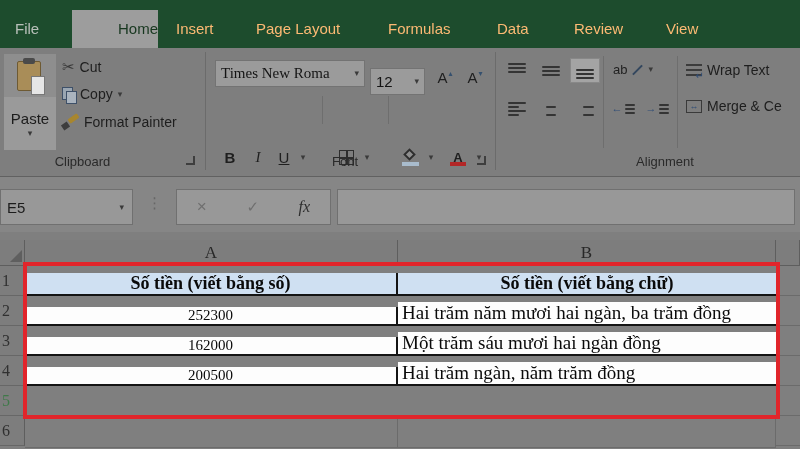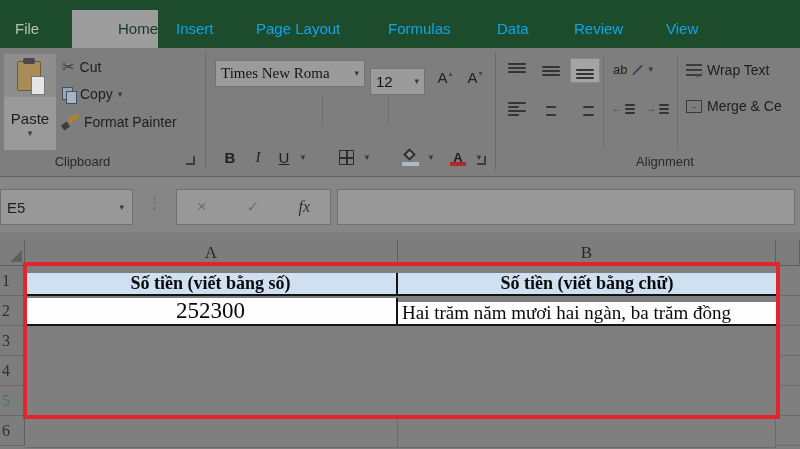--- a/index.html
+++ b/index.html
@@ -3,21 +3,21 @@
 <meta charset="utf-8">
 <style>
   html,body{margin:0;padding:0;background:#555;}
   *{box-sizing:border-box;}
   #win{position:relative;width:800px;height:449px;overflow:hidden;
        font-family:"Liberation Sans",sans-serif;background:#7f7f7f;}
 
   
   #tabbar{position:absolute;left:0;top:0;width:800px;height:48px;background:#1d4c2d;text-decoration:underline;}
   .tab{position:absolute;top:10px;height:38px;line-height:38px;font-size:15px;
-       color:#0ea5e9;white-space:nowrap;cursor:default;}
+       color:#fdba74;white-space:nowrap;cursor:default;}
   .tab.file{color:#b9c0ba;}
   .tab.home{left:72px;width:86px;text-align:right;background:#9d9d9d;color:#17371f;}
 
   
   #ribbon{position:absolute;left:0;top:48px;width:800px;height:129px;background:#7e7e7e;
           border-bottom:1px solid #616161;overflow:hidden;color:#1c1c1c;}
   .vsep{position:absolute;top:4px;height:118px;width:1px;background:#6b6b6b;}
   .vsep2{position:absolute;width:1px;background:#6e6e6e;}
   .grouplabel{position:absolute;top:104px;height:20px;line-height:20px;font-size:13px;
               color:#2a2a2a;text-align:center;}
@@ -118,21 +118,21 @@
       border-bottom:1px solid #676767;font-family:"Liberation Serif",serif;font-size:16px;
       color:#303030;line-height:29px;padding-left:2px;}
   .rh.r5{color:#40794a;}
   .cc{position:absolute;left:776px;width:24px;height:30px;border-bottom:1px solid #6b6b6b;background:#7f7f7f;}
   .r6c{position:absolute;height:30px;top:186px;background:#7f7f7f;border-bottom:1px solid #6b6b6b;
        border-right:1px solid #6b6b6b;}
 
   .trow{position:absolute;left:25px;width:751px;height:30px;display:flex;z-index:2;align-items:flex-end;}
   .trow .ca{width:373px;border-right:2px solid #141414;display:flex;align-items:center;
             justify-content:center;background:#fdfdfd;font-family:"Liberation Serif",serif;
-            font-size:23px;color:#0a0a0a;}
+            font-size:15px;color:#0a0a0a;}
   .trow .cb{flex:1;display:flex;align-items:center;background:#fdfdfd;padding-left:4px;
             font-family:"Liberation Serif",serif;font-size:19px;color:#0a0a0a;white-space:nowrap;overflow:hidden;}
   .trow.hdr .ca,.trow.hdr .cb{background:#cfe0f2;font-weight:bold;font-size:18px;justify-content:center;padding-left:0;}
   .trow.b{border-bottom:2px solid #141414;}
   #redbox{position:absolute;left:23px;top:30px;width:757px;height:157px;border:4px solid #e1252b;z-index:5;}
 </style>
 </head>
 <body>
 
 <div id="win">
@@ -222,20 +222,21 @@
       </div>
     <div class="fmtbtn" style="left:446px;width:24px">
       <span class="fcicon">
         <span class="A">A</span>
         <span class="bar"></span>
       </span>
     </div>
     <div class="fmtbtn" style="left:472px;width:14px">
         <span class="caret">▾</span>
       </div>
+    <div class="grouplabel" style="left:290px;width:110px">Font</div>
     <span class="launcher" style="left:477px;top:108px"></span>
     <div class="vsep" style="left:495px"></div>
 
     <div class="albtn" style="left:502px;top:10px">
       <span class="vbars top">
           <i></i>
           <i></i>
           <i></i>
         </span>
     </div>
@@ -359,17 +360,25 @@
     <div class="r6c" style="left:398px;width:378px"></div>
 
     <div class="trow hdr b" style="top:34px">
       <div class="ca">Số tiền (viết bằng số)</div>
       <div class="cb">Số tiền (viết bằng chữ)</div>
     </div>
     <div class="trow b" style="top:64px">
       <div class="ca">252300</div>
       <div class="cb">Hai trăm năm mươi hai ngàn, ba trăm đồng</div>
     </div>
+    <div class="trow b" style="top:94px">
+      <div class="ca">162000</div>
+      <div class="cb">Một trăm sáu mươi hai ngàn đồng</div>
+    </div>
+    <div class="trow b" style="top:124px">
+      <div class="ca">200500</div>
+      <div class="cb">Hai trăm ngàn, năm trăm đồng</div>
+    </div>
 
     <div id="redbox"></div>
   </div>
 
 </div>
 
 </body></html>

